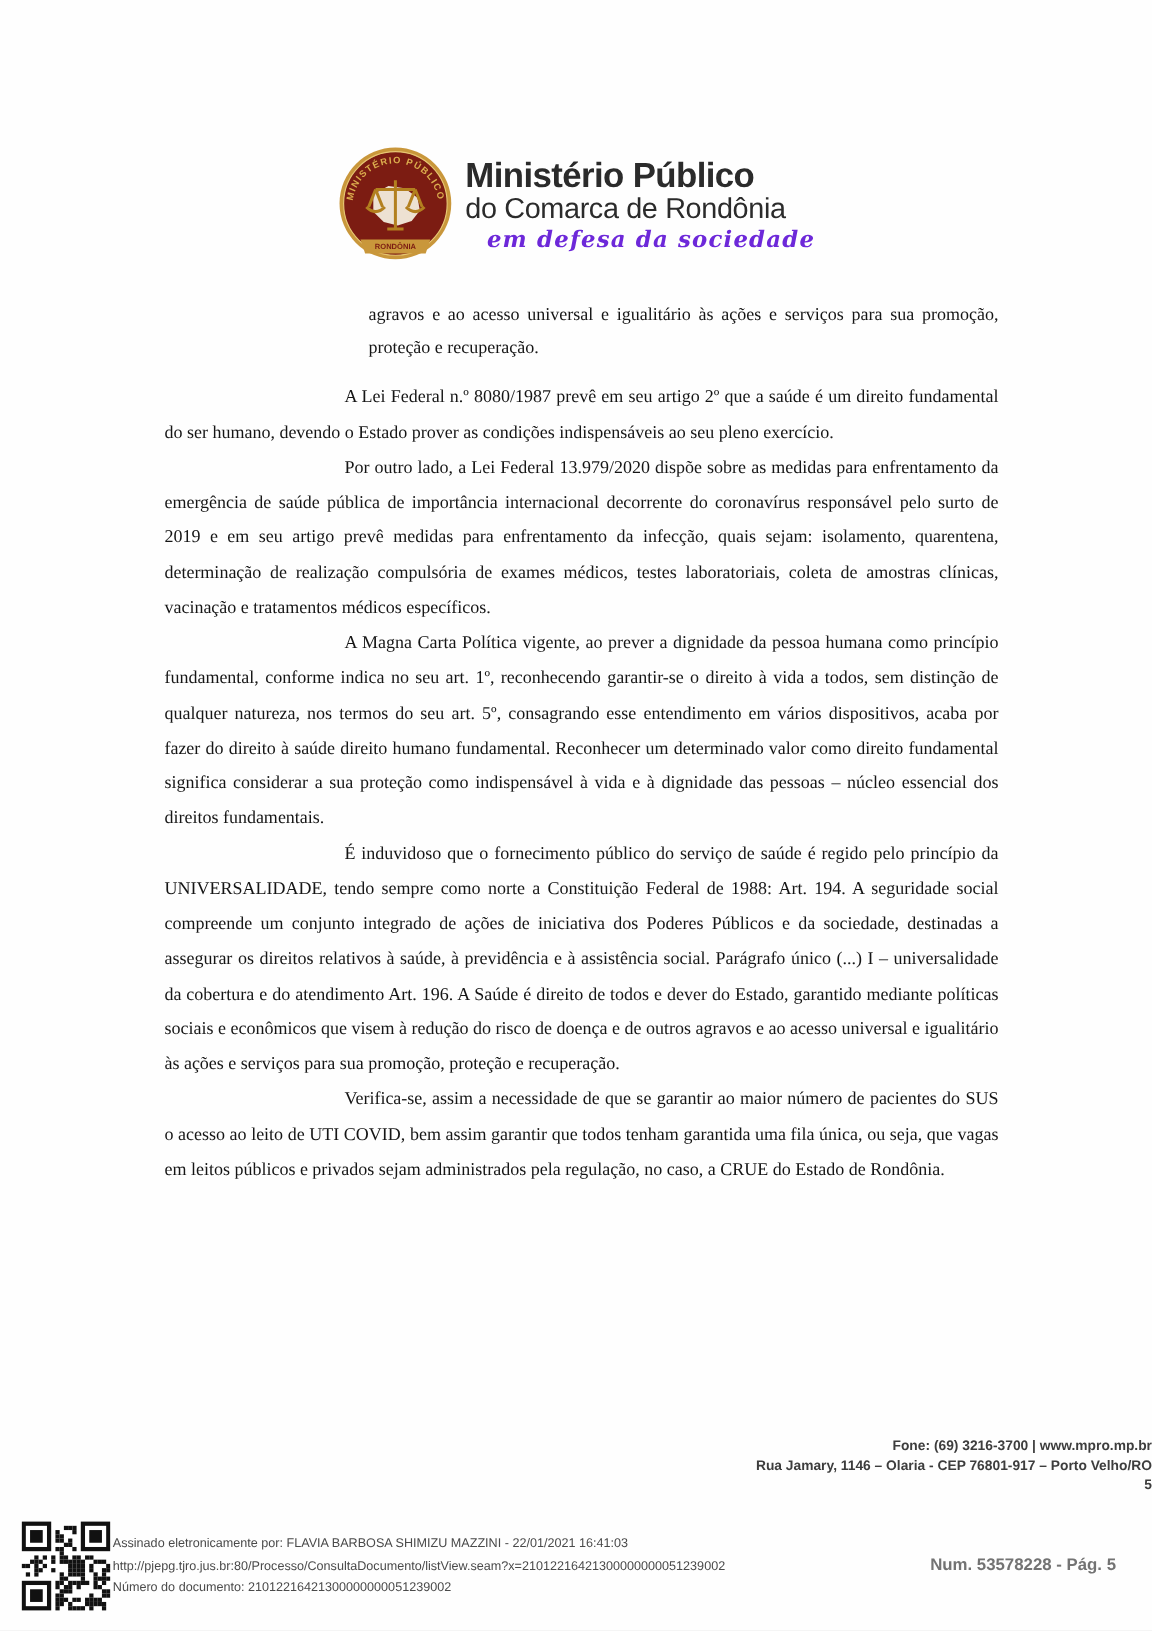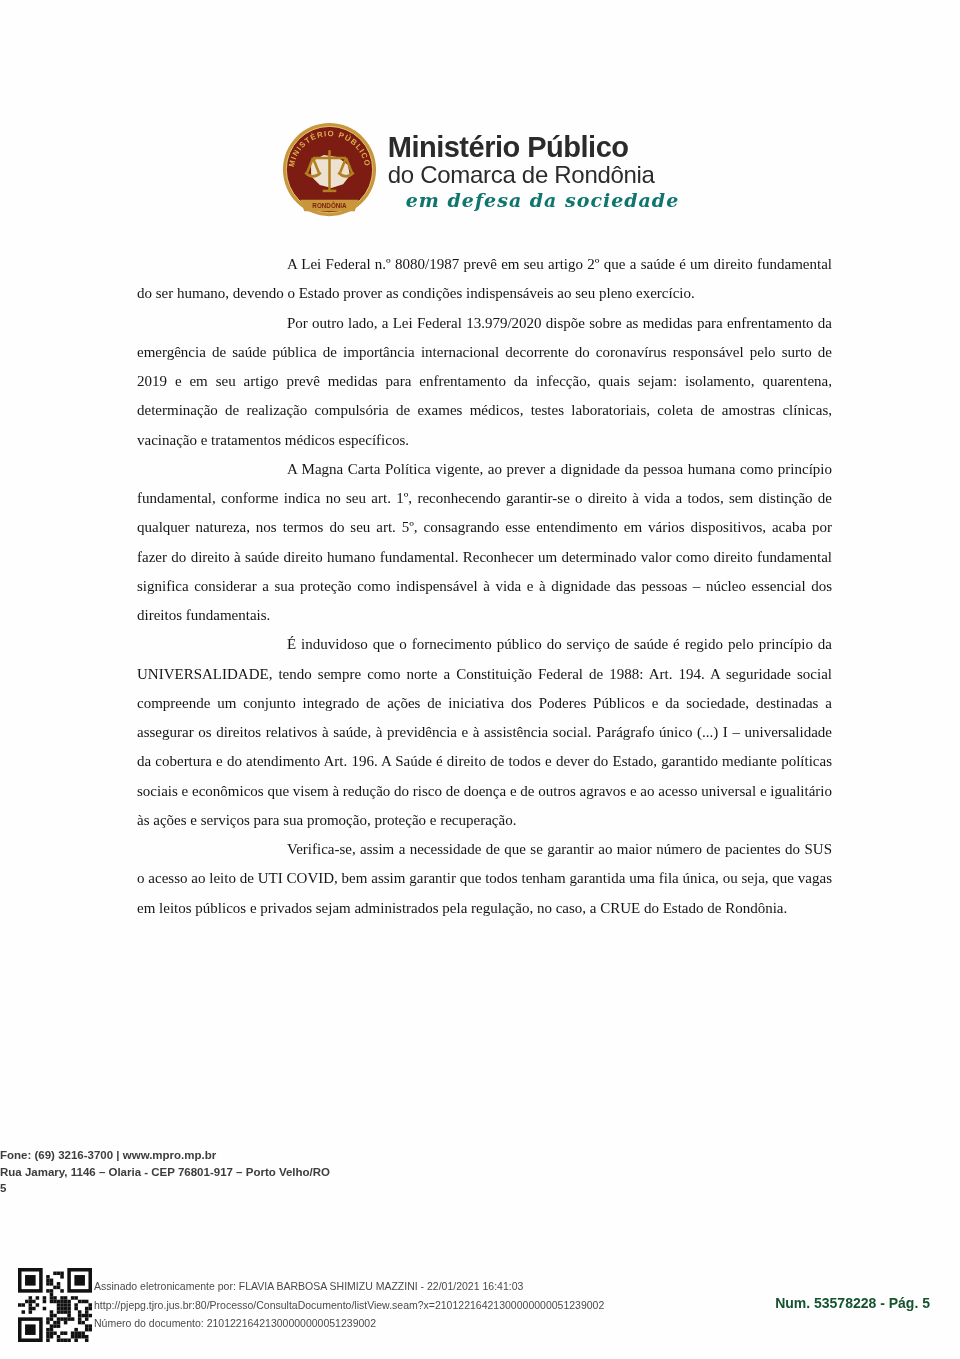--- a/index.html
+++ b/index.html
@@ -31,21 +31,21 @@
   .org-line1 { font-size: 29px; font-weight: 700; letter-spacing: -0.5px; line-height: 1.0; }
   .org-line2 { font-size: 24px; font-weight: 400; letter-spacing: -0.3px; line-height: 1.05; }
   .org-motto {
     font-family: "DejaVu Serif", serif;
     font-style: italic;
     font-weight: 700;
     font-size: 19px;
     letter-spacing: 1px;
     margin-top: 2px;
     padding-left: 18px;
-    color: #0f766e;
+    color: #6d28d9;
     text-align: center;
   }
   .subheader {
     position: absolute;
     top: 226px;
     left: 0;
     width: 100%;
     text-align: center;
     font-family: "Liberation Sans", sans-serif;
     font-weight: 700;
@@ -70,24 +70,24 @@
   }
   .doc-body p.para {
     line-height: 1.95;
     text-indent: 150px;
     margin: 0;
   }
 
   
   .footer {
     position: absolute;
-    top: 1147px;
+    top: 1197px;
     left: 0;
     width: 100%;
-    text-align: left;
+    text-align: right;
     font-family: "Liberation Sans", sans-serif;
     font-weight: 700;
     font-size: 11.5px;
     color: #3d3d3d;
     line-height: 1.45;
   }
   .footer .page-num { font-weight: 700; }
 
   
   .signature {
@@ -106,21 +106,21 @@
     line-height: 1.8;
     white-space: nowrap;
   }
   .doc-num {
     position: absolute;
     right: 30px;
     top: 1295px;
     font-family: "Liberation Sans", sans-serif;
     font-size: 14px;
     font-weight: 700;
-    color: #14532d;
+    color: #737373;
   }
 </style>
 </head>
 <body>
 
 <div class="page">
 
   <div class="header">
     <svg class="logo-svg" viewBox="0 0 100 103" aria-hidden="true">
       <circle cx="50" cy="49" r="48" fill="#c9973b"></circle>
@@ -152,20 +152,21 @@
     </svg>
     <div class="org-block">
       <div class="org-line1">Ministério Público</div>
       <div class="org-line2">do Comarca de Rondônia</div>
       <div class="org-motto">em defesa da sociedade</div>
     </div>
   </div>
 
 
   <div class="doc-body">
+    <p class="quote">agravos e ao acesso universal e igualitário às ações e serviços para sua promoção, proteção e recuperação.</p>
     <p class="para">A Lei Federal n.º 8080/1987 prevê em seu artigo 2º que a saúde é um direito fundamental do ser humano, devendo o Estado prover as condições indispensáveis ao seu pleno exercício.</p>
     <p class="para">Por outro lado, a Lei Federal 13.979/2020 dispõe sobre as medidas para enfrentamento da emergência de saúde pública de importância internacional decorrente do coronavírus responsável pelo surto de 2019 e em seu artigo prevê medidas para enfrentamento da infecção, quais sejam: isolamento, quarentena, determinação de realização compulsória de exames médicos, testes laboratoriais, coleta de amostras clínicas, vacinação e tratamentos médicos específicos.</p>
     <p class="para">A Magna Carta Política vigente, ao prever a dignidade da pessoa humana como princípio fundamental, conforme indica no seu art. 1º, reconhecendo garantir-se o direito à vida a todos, sem distinção de qualquer natureza, nos termos do seu art. 5º, consagrando esse entendimento em vários dispositivos, acaba por fazer do direito à saúde direito humano fundamental. Reconhecer um determinado valor como direito fundamental significa considerar a sua proteção como indispensável à vida e à dignidade das pessoas – núcleo essencial dos direitos fundamentais.</p>
     <p class="para">É induvidoso que o fornecimento público do serviço de saúde é regido pelo princípio da UNIVERSALIDADE, tendo sempre como norte a Constituição Federal de 1988: Art. 194. A seguridade social compreende um conjunto integrado de ações de iniciativa dos Poderes Públicos e da sociedade, destinadas a assegurar os direitos relativos à saúde, à previdência e à assistência social. Parágrafo único (...) I – universalidade da cobertura e do atendimento Art. 196. A Saúde é direito de todos e dever do Estado, garantido mediante políticas sociais e econômicos que visem à redução do risco de doença e de outros agravos e ao acesso universal e igualitário às ações e serviços para sua promoção, proteção e recuperação.</p>
     <p class="para">Verifica-se, assim a necessidade de que se garantir ao maior número de pacientes do SUS o acesso ao leito de UTI COVID, bem assim garantir que todos tenham garantida uma fila única, ou seja, que vagas em leitos públicos e privados sejam administrados pela regulação, no caso, a CRUE do Estado de Rondônia.</p>
   </div>
 
   <div class="footer">
     <div>Fone: (69) 3216-3700 | www.mpro.mp.br</div>
     <div>Rua Jamary, 1146 – Olaria - CEP 76801-917 – Porto Velho/RO</div>

